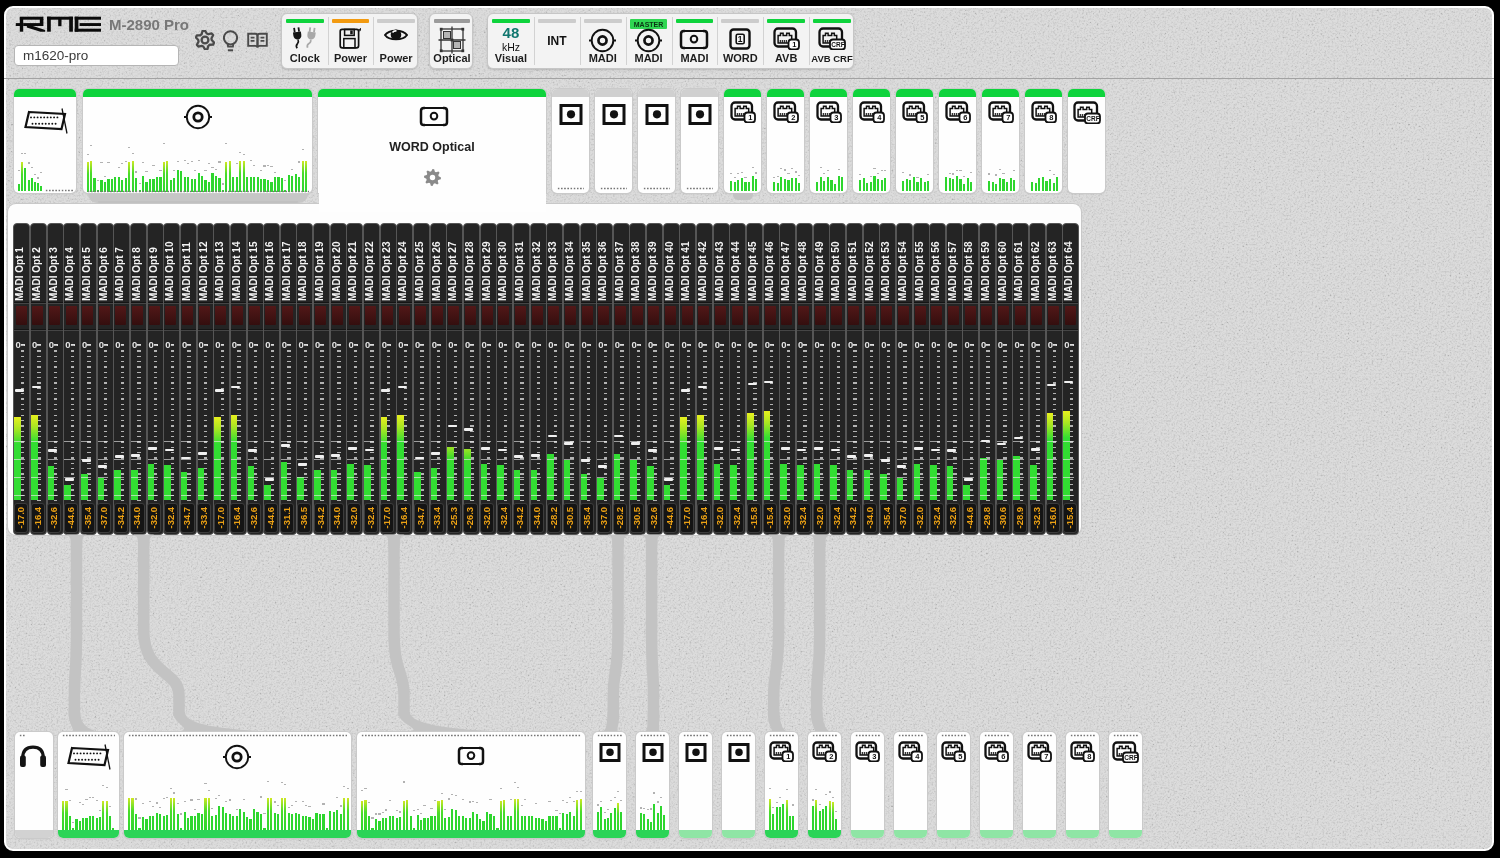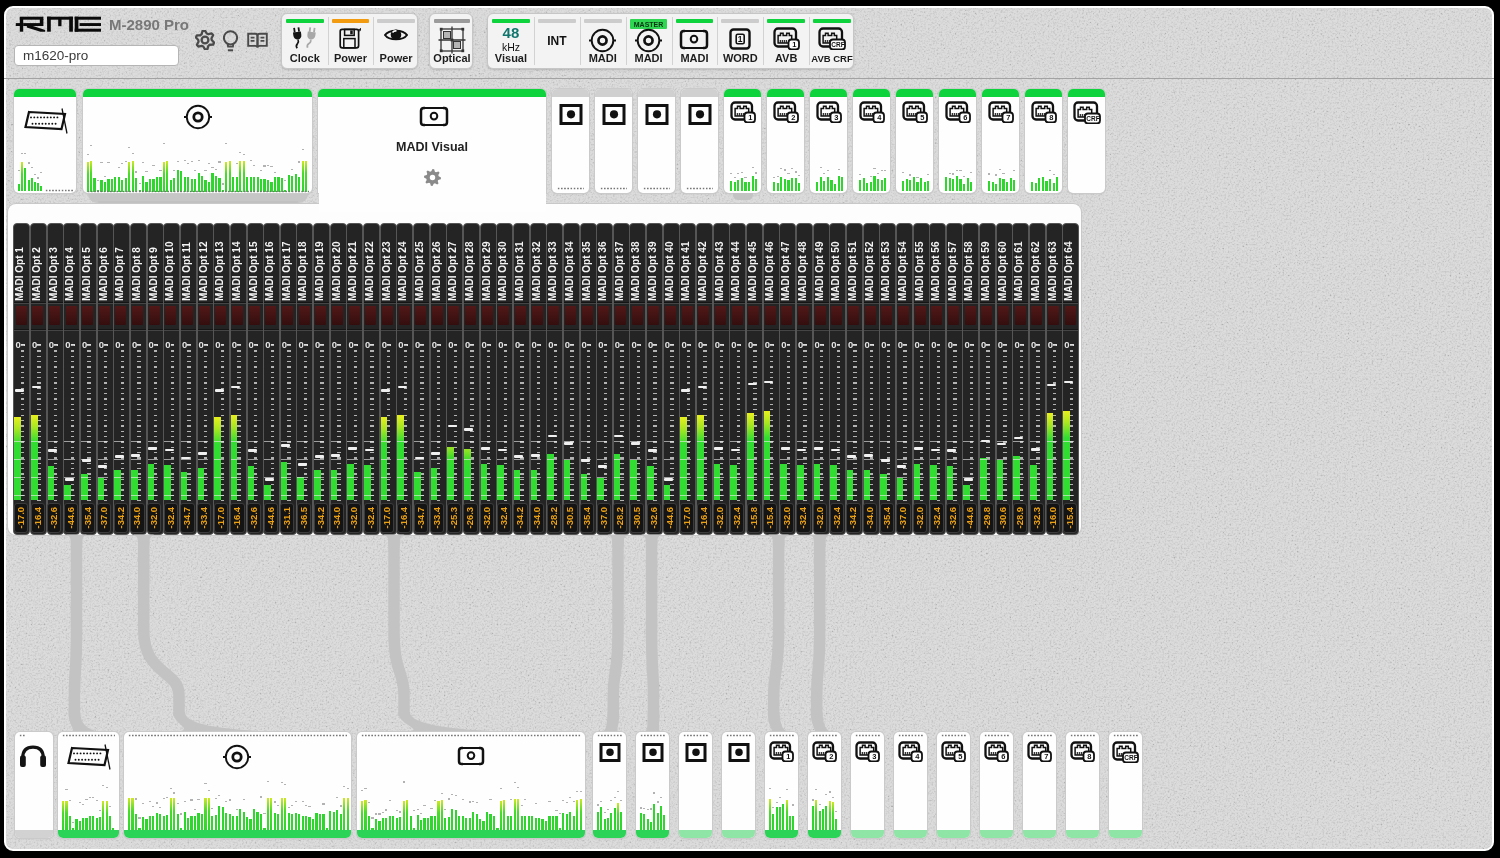--- a/index.html
+++ b/index.html
@@ -642,21 +642,21 @@
 <div id="tray2"></div>
     <div id="tray2b"></div>
     <div id="trayavb"></div>
 <div id="mixer"></div>
     <div id="card3ext">
       <div class="abs" style="left:100px;top:9px"><svg width="30" height="21" viewBox="0 0 30 21" style="">
           <path d="M6,2 h-1.2 q-2.8,0 -2.8,2.8 v11.4 q0,2.8 2.8,2.8 h1.2 M24,2 h1.2 q2.8,0 2.8,2.8 v11.4 q0,2.8 -2.8,2.8 h-1.2" fill="none" stroke="#111" stroke-width="2.5"></path>
           <path d="M5,2.1 h20 M5,18.9 h20" stroke="#111" stroke-width="2"></path>
           <circle cx="15.0" cy="10.1" r="3.3" fill="none" stroke="#111" stroke-width="2"></circle>
         </svg></div>
-      <div class="abs" style="left:0;top:43px;width:100%;text-align:center;font-size:12.5px;font-weight:bold;color:#222">MADI Visual</div>
+      <div class="abs" style="left:0;top:43px;width:100%;text-align:center;font-size:12.5px;font-weight:bold;color:#222">WORD Optical</div>
       <div class="abs" style="left:105px;top:72px"><svg width="17" height="17" viewBox="0 0 17 17" style="">
           <path d="M8.50,0.00L10.16,0.16L10.91,2.69L11.99,3.27L14.51,2.49L15.57,3.78L14.31,6.09L14.67,7.27L17.00,8.50L16.84,10.16L14.31,10.91L13.73,11.99L14.51,14.51L13.22,15.57L10.91,14.31L9.73,14.67L8.50,17.00L6.84,16.84L6.09,14.31L5.01,13.73L2.49,14.51L1.43,13.22L2.69,10.91L2.33,9.73L0.00,8.50L0.16,6.84L2.69,6.09L3.27,5.01L2.49,2.49L3.78,1.43L6.09,2.69L7.27,2.33L8.50,0.00Z" fill="#8a8a8a"></path>
           <circle cx="8.5" cy="8.5" r="2.72" fill="#fefefe"></circle>
         </svg></div>
     </div>
     <div class="st" style="left:13.40px">
       <div class="lb">MADI Opt 1</div>
       <div class="sepa"></div>
       <div class="red"></div>
       <div class="sepb"></div>

